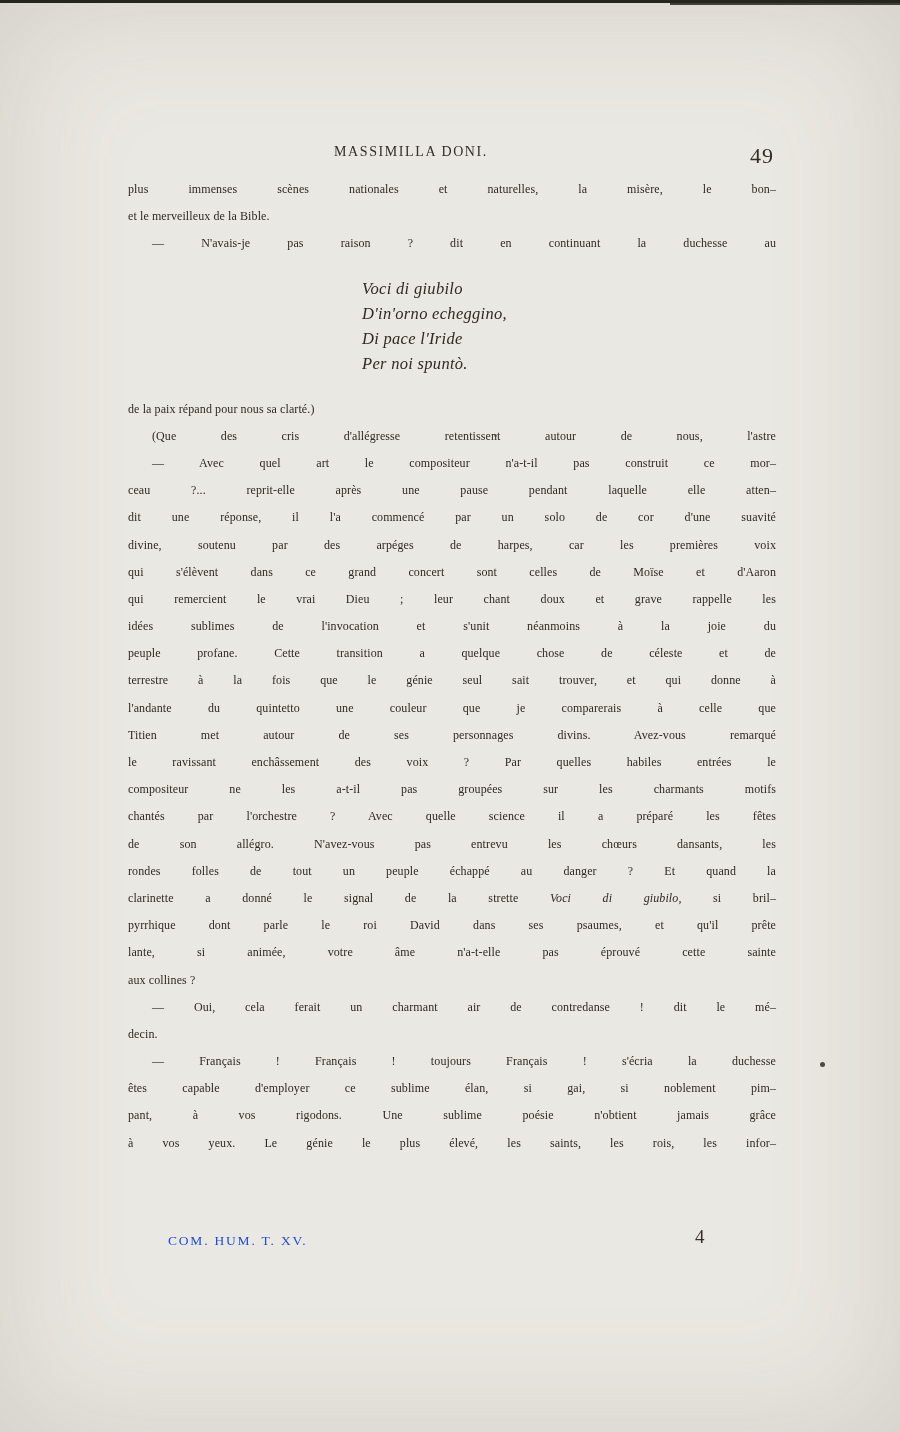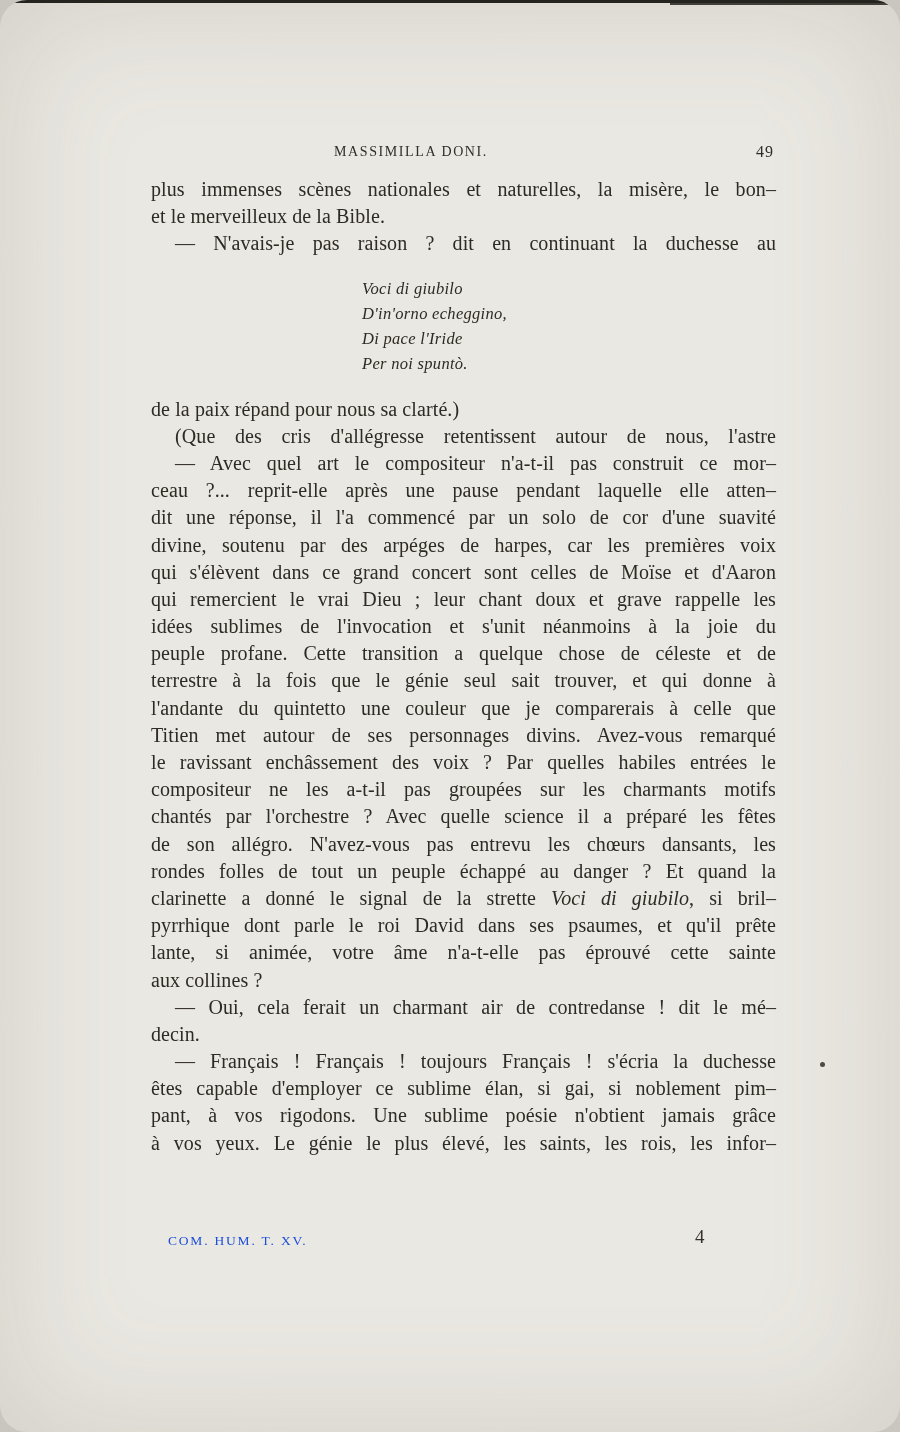--- a/index.html
+++ b/index.html
@@ -5,51 +5,49 @@
   html, body { margin: 0; padding: 0; background: #c9c6c0; }
   .page {
     position: relative;
     width: 900px;
     height: 1432px;
     background: #eae8e2;
     box-shadow: inset 0 0 130px rgba(115,105,90,.20);
     overflow: hidden;
     font-family: "Liberation Serif", "DejaVu Serif", serif;
     color: #2e2a24;
-    border-radius: 27px;
   }
   .scan-edge-top {
     position: absolute; top: 0; left: 0; right: 0; height: 3px;
     background: #26241f;
   }
   .scan-edge-corner {
     position: absolute; top: 0; right: 0; width: 230px; height: 5px;
     background: #26241f; opacity: .85;
   }
   .header {
     position: absolute; top: 144px; left: 128px; width: 648px; height: 22px;
   }
   .running-title {
     position: absolute; left: 206px; top: 0;
     font-size: 14px; letter-spacing: 1.6px; color: #312d27;
   }
   .page-number {
     position: absolute; right: 2px; top: -1px;
-    font-size: 16px; letter-spacing: 1px; color: #312d27;
+    font-size: 22px; letter-spacing: 1px; color: #312d27;
   }
   .body-text {
     position: absolute; left: 128px; top: 176px; width: 648px;
   }
   .line {
     height: 27.2px; line-height: 27.2px;
-    font-size: 20px;
+    font-size: 12px;
     text-align: left;
     white-space: nowrap;
     letter-spacing: 0.1px;
-    margin-left: 23px;
   }
   .line.just {
     white-space: normal;
     text-align: justify;
     text-align-last: justify;
     -moz-text-align-last: justify;
   }
   .line.indent { text-indent: 24px; }
   .it { font-style: italic; }
   .verse {

